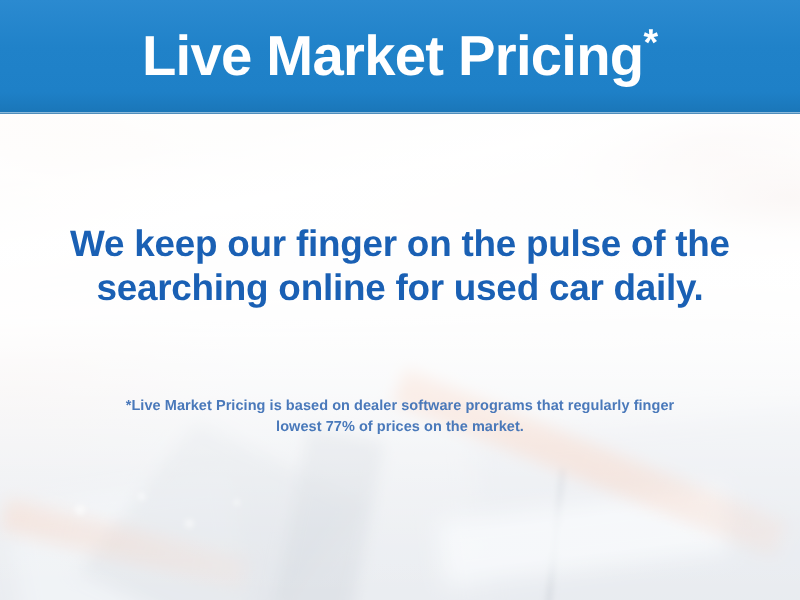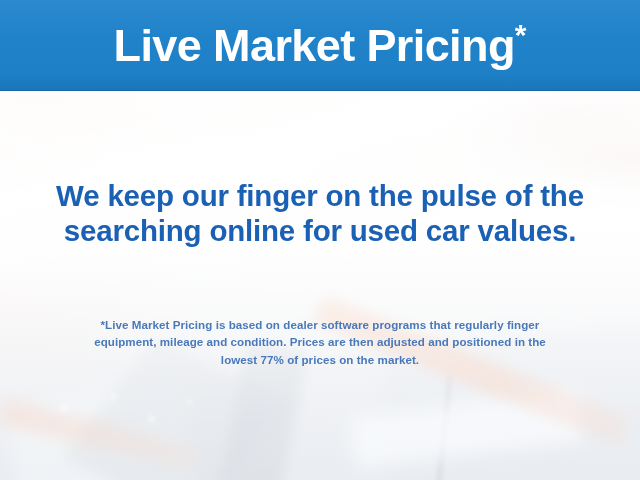--- a/index.html
+++ b/index.html
@@ -310,23 +310,22 @@
   <div class="bg-layer" id="bg-text-wash"></div>
 
   <div id="header-banner">
     <h1 id="banner-title"><span>Live Market Pricing</span><span class="asterisk">*</span></h1>
   </div>
 
   <div id="content">
 
     <p id="headline">
       <span class="hl-line">We keep our finger on the pulse of the</span>
-      <span class="hl-line">searching online for used car values.</span>
+      <span class="hl-line">searching online for used car daily.</span>
     </p>
 
     <p id="fine-print">
       <span class="fp-line">*Live Market Pricing is based on dealer software programs that regularly finger</span>
-      <span class="fp-line">equipment, mileage and condition. Prices are then adjusted and positioned in the</span>
       <span class="fp-line">lowest 77% of prices on the market.</span>
     </p>
 
   </div>
 </div>
 
 </body></html>

